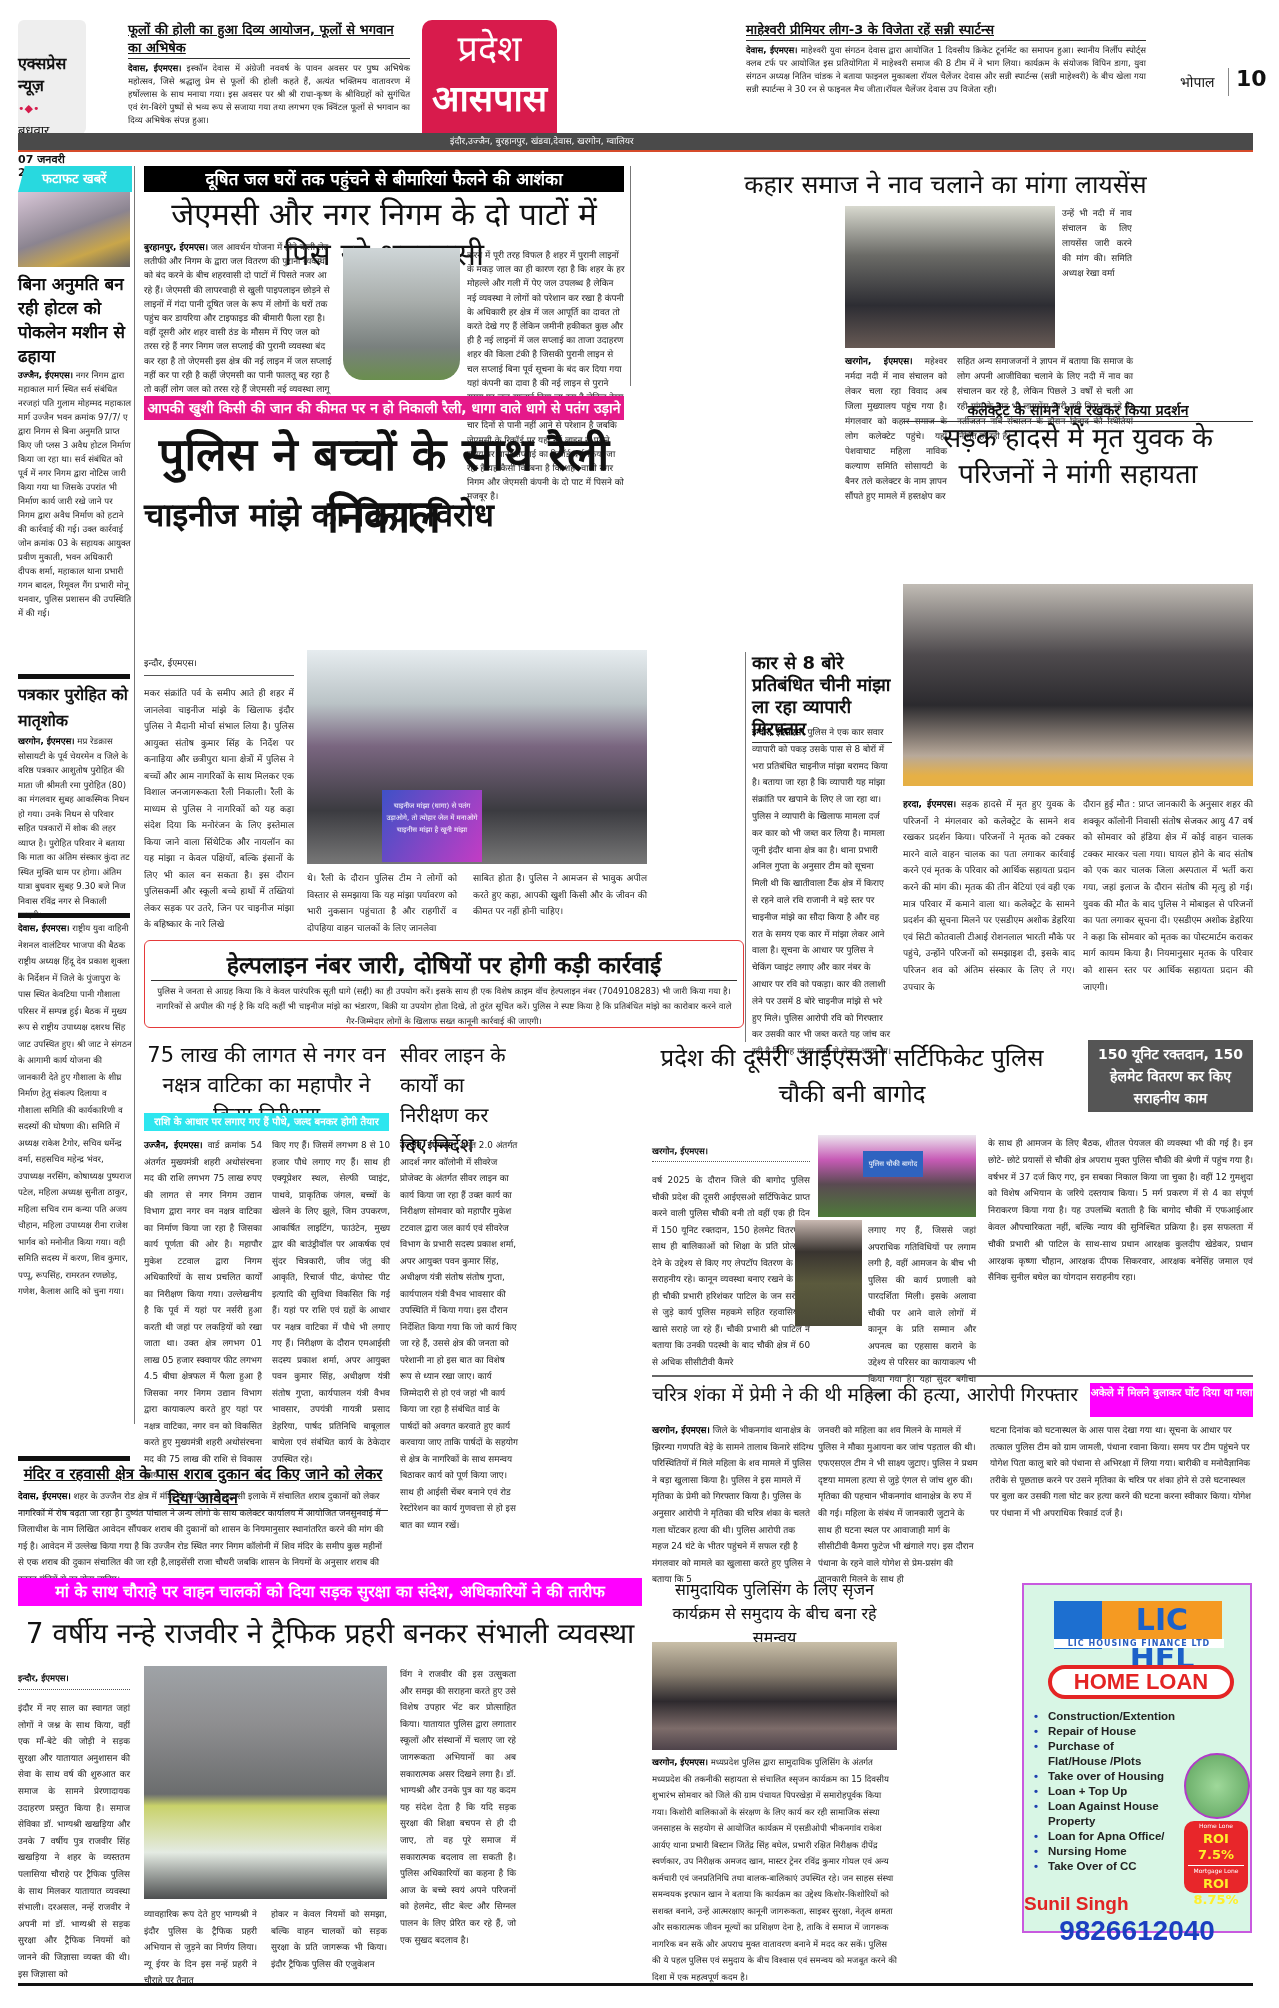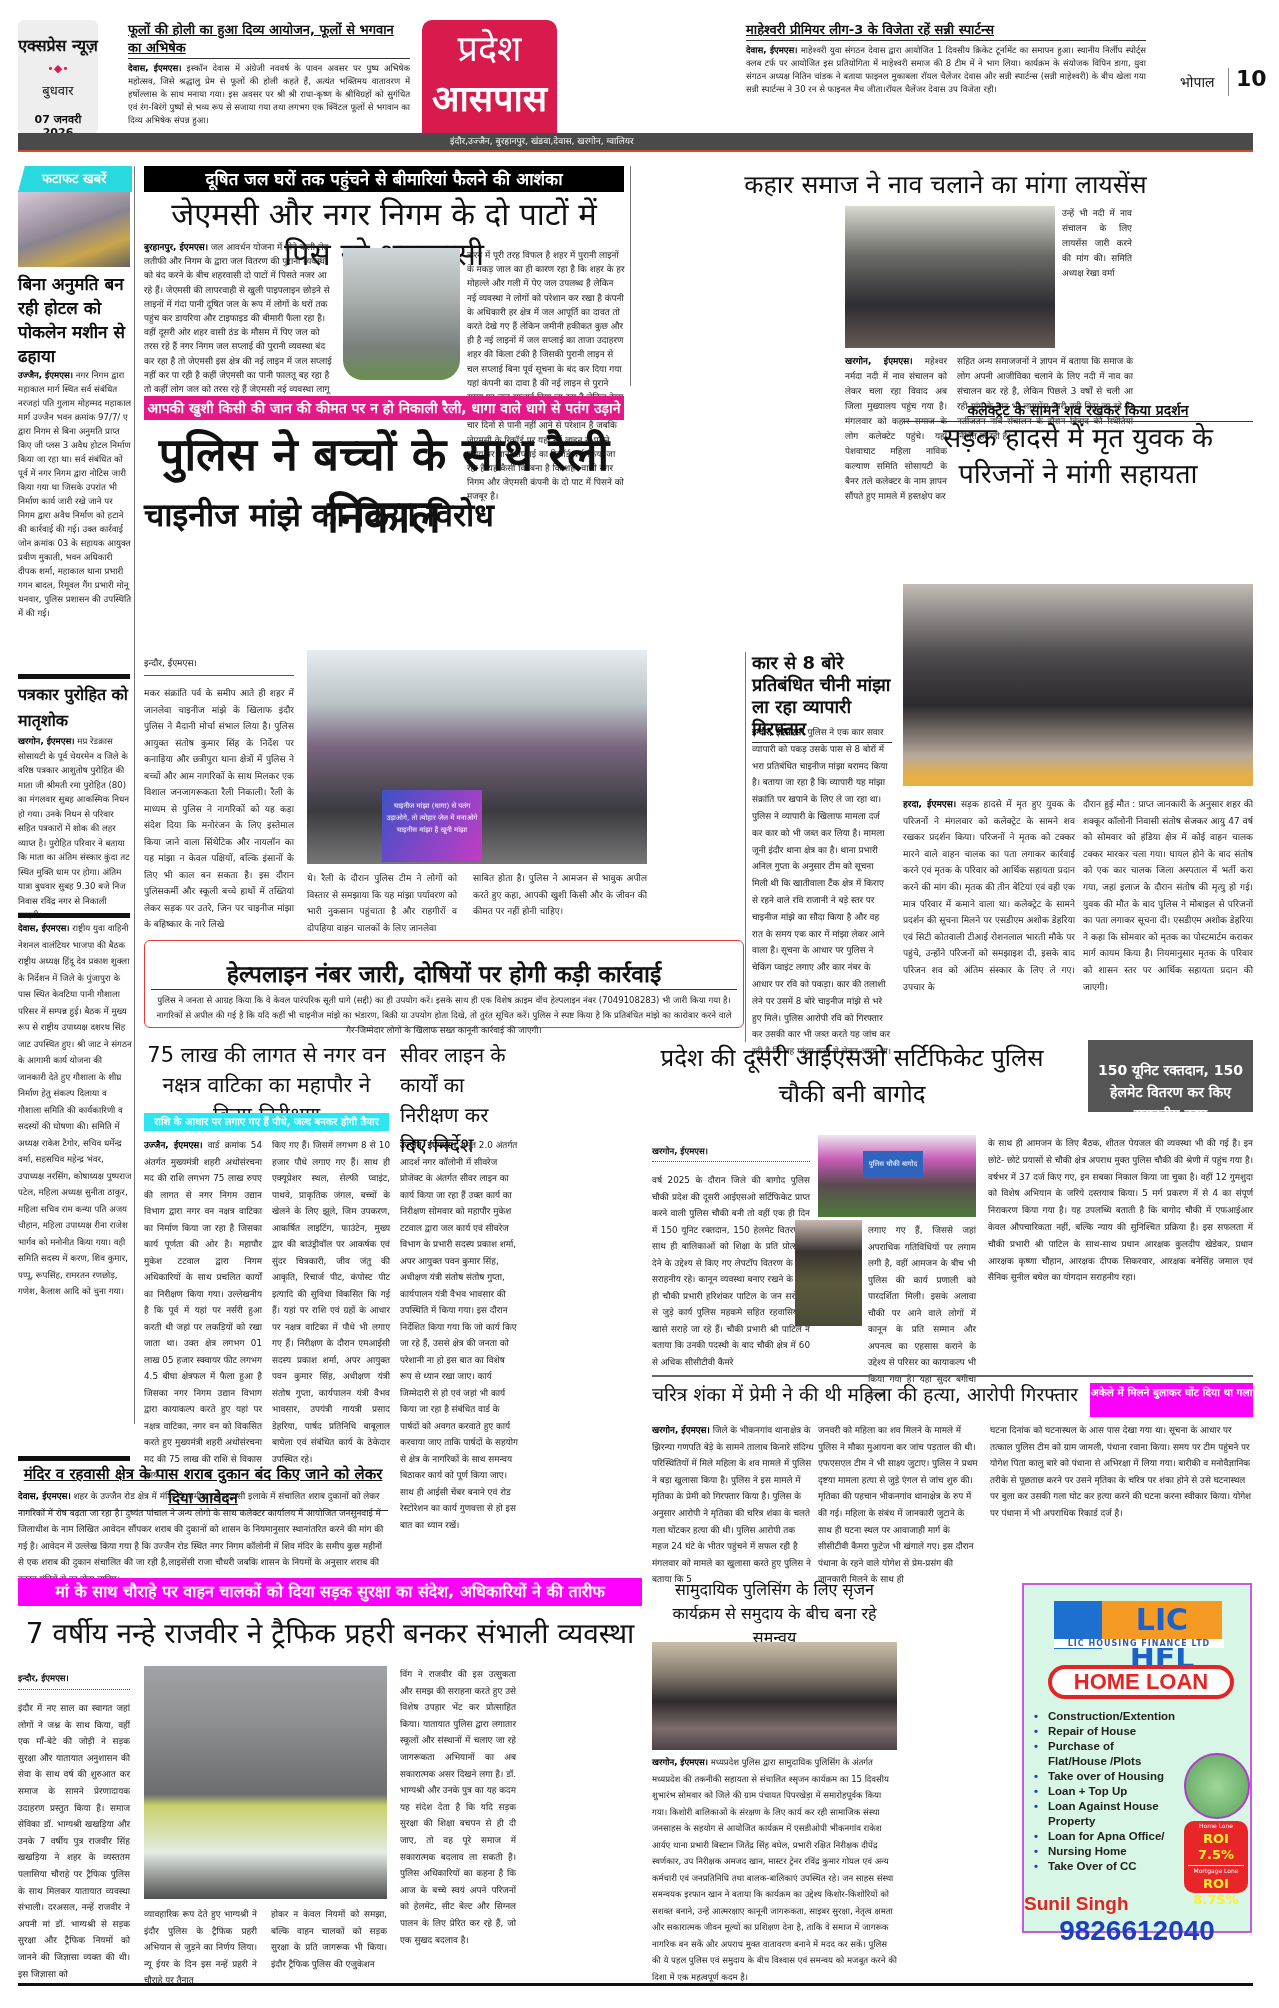--- a/index.html
+++ b/index.html
@@ -5,21 +5,21 @@
 *{box-sizing:border-box;margin:0;padding:0}
 body{width:1279px;height:2008px;background:#fff;font-family:"DejaVu Sans","Liberation Sans",sans-serif;color:#111;position:relative;overflow:hidden}
 .abs{position:absolute}
 p.txt{font-size:9.5px;line-height:15px;text-align:justify;color:#222}
 p.txt b{font-weight:bold;color:#000}
 .hd{font-weight:bold;color:#111;font-family:"DejaVu Sans",sans-serif}
 .photo{position:absolute;background:linear-gradient(135deg,#9aa3a8,#6e7880 50%,#b7aea3);overflow:hidden}
 .vline{position:absolute;width:2px;background:#555}
 .hline{position:absolute;height:1px;background:#333}
 
-#brand-box{left:18px;top:20px;width:80px;height:114px;background:#eee;border-radius:6px;text-align:center;padding-top:14px}
+#brand-box{left:18px;top:20px;width:68px;height:114px;background:#eee;border-radius:6px;text-align:left;padding-top:32px}
 #brand-name{font-size:16px;font-weight:bold}
 #brand-dots{color:#d51c4c;font-size:11px;margin:6px 0}
 #brand-day{font-size:13px}
 #brand-date{font-size:11px;font-weight:bold;margin-top:12px}
 #section-box{left:422px;top:20px;width:135px;height:113px;background:#d81b4c;border-radius:10px 10px 0 0;color:#fff;text-align:center}
 #section-l1{font-size:36px;font-weight:normal;line-height:50px;margin-top:4px}
 #section-l2{font-size:36px;font-weight:bold;line-height:50px}
 #city-bar{left:18px;top:133px;width:1235px;height:17px;background:#4a4a4a;color:#fff;font-size:9px;line-height:17px;padding-left:432px}
 #red-rule{left:18px;top:150px;width:1235px;height:2px;background:#d64b2a}
 #page-place{left:1180px;top:72px;font-size:14px}
@@ -121,21 +121,21 @@
 <div class="abs hd" style="left:144px;top:484px;width:480px;font-size:32px;line-height:62px;text-align:left">चाइनीज मांझे का किया विरोध</div>
 <div class="abs" style="left:144px;top:656px;width:150px;font-size:9px;border-bottom:1px solid #555;padding-bottom:6px">इन्दौर, ईएमएस।</div>
 <p class="abs txt" style="left:144px;top:685px;width:150px;font-size:9px;line-height:16.5px"><span>मकर संक्रांति पर्व के समीप आते ही शहर में जानलेवा चाइनीज मांझे के खिलाफ इंदौर पुलिस ने मैदानी मोर्चा संभाल लिया है। पुलिस आयुक्त संतोष कुमार सिंह के निर्देश पर कनाड़िया और छत्रीपुरा थाना क्षेत्रों में पुलिस ने बच्चों और आम नागरिकों के साथ मिलकर एक विशाल जनजागरूकता रैली निकाली। रैली के माध्यम से पुलिस ने नागरिकों को यह कड़ा संदेश दिया कि मनोरंजन के लिए इस्तेमाल किया जाने वाला सिंथेटिक और नायलॉन का यह मांझा न केवल पक्षियों, बल्कि इंसानों के लिए भी काल बन सकता है। इस दौरान पुलिसकर्मी और स्कूली बच्चे हाथों में तख्तियां लेकर सड़क पर उतरे, जिन पर चाइनीज मांझा के बहिष्कार के नारे लिखे</span></p>
 <div class="photo" style="left:307px;top:650px;width:340px;height:214px;background:linear-gradient(180deg,#e6ecef 0%,#bac3c6 25%,#7a6680 45%,#3b3b40 75%,#777 100%)">
   <div class="abs" style="left:75px;top:140px;width:100px;height:72px;background:linear-gradient(120deg,#3f51c7 0%,#c33cc4 100%);color:#fff;font-size:7px;text-align:center;padding-top:10px;line-height:12px">चाइनीज मांझा (धागा) से पतंग उड़ाओगे, तो त्योहार जेल में मनाओगे चाइनीस मांझा है खूनी मांझा</div>
 </div>
 <p class="abs txt" style="left:307px;top:870px;width:150px;font-size:9px;line-height:16.5px"><span>थे। रैली के दौरान पुलिस टीम ने लोगों को विस्तार से समझाया कि यह मांझा पर्यावरण को भारी नुकसान पहुंचाता है और राहगीरों व दोपहिया वाहन चालकों के लिए जानलेवा</span></p>
 <p class="abs txt" style="left:473px;top:870px;width:174px;font-size:9px;line-height:16.5px"><span>साबित होता है। पुलिस ने आमजन से भावुक अपील करते हुए कहा, आपकी खुशी किसी और के जीवन की कीमत पर नहीं होनी चाहिए।</span></p>
 
 <div class="abs helpbox" style="left:144px;top:940px;width:600px;height:88px">
-  <div class="hd" style="margin:18px 6px 0;font-size:23px;line-height:30px;text-align:center;border-bottom:1px solid #333">हेल्पलाइन नंबर जारी, दोषियों पर होगी कड़ी कार्रवाई</div>
+  <div class="hd" style="margin:9px 6px 0;font-size:23px;line-height:30px;text-align:center;border-bottom:1px solid #333">हेल्पलाइन नंबर जारी, दोषियों पर होगी कड़ी कार्रवाई</div>
   <p class="txt" style="font-size:8.5px;line-height:15px;text-align:center;padding:3px 6px">पुलिस ने जनता से आग्रह किया कि वे केवल पारंपरिक सूती धागे (सद्दी) का ही उपयोग करें। इसके साथ ही एक विशेष क्राइम वॉच हेल्पलाइन नंबर (7049108283) भी जारी किया गया है। नागरिकों से अपील की गई है कि यदि कहीं भी चाइनीज मांझे का भंडारण, बिक्री या उपयोग होता दिखे, तो तुरंत सूचित करें। पुलिस ने स्पष्ट किया है कि प्रतिबंधित मांझे का कारोबार करने वाले गैर-जिम्मेदार लोगों के खिलाफ सख्त कानूनी कार्रवाई की जाएगी।</p>
 </div>
 
 <div class="vline" style="left:745px;top:652px;height:390px;width:1px;background:#777"></div>
 <div class="abs hd" style="left:752px;top:652px;width:140px;font-size:18px;line-height:22px;border-bottom:1px solid #333;padding-bottom:2px">कार से 8 बोरे प्रतिबंधित चीनी मांझा ला रहा व्यापारी गिरफ्तार</div>
 <p class="abs txt" style="left:752px;top:724px;width:140px;font-size:8.8px;line-height:16.8px;text-align:left"><b>इन्दौर, ईएमएस।</b> <span>पुलिस ने एक कार सवार व्यापारी को पकड़ उसके पास से 8 बोरों में भरा प्रतिबंधित चाइनीज मांझा बरामद किया है। बताया जा रहा है कि व्यापारी यह मांझा संक्रांति पर खपाने के लिए ले जा रहा था। पुलिस ने व्यापारी के खिलाफ मामला दर्ज कर कार को भी जब्त कर लिया है। मामला जूनी इंदौर थाना क्षेत्र का है। थाना प्रभारी अनिल गुप्ता के अनुसार टीम को सूचना मिली थी कि खातीवाला टैंक क्षेत्र में किराए से रहने वाले रवि राजानी ने बड़े स्तर पर चाइनीज मांझे का सौदा किया है और वह रात के समय एक कार में मांझा लेकर आने वाला है। सूचना के आधार पर पुलिस ने चेकिंग प्वाइंट लगाए और कार नंबर के आधार पर रवि को पकड़ा। कार की तलाशी लेने पर उसमें 8 बोरे चाइनीज मांझे से भरे हुए मिले। पुलिस आरोपी रवि को गिरफ्तार कर उसकी कार भी जब्त करते यह जांच कर रही है कि वह मांझा कहां से लेकर आया था।</span></p>
 
 <div class="abs hd" style="left:903px;top:400px;width:350px;font-size:14px;text-align:center;text-decoration:underline;border-bottom:1px solid #333;padding-bottom:2px">कलेक्ट्रेट के सामने शव रखकर किया प्रदर्शन</div>
 <div class="abs hd" style="left:903px;top:420px;width:350px;font-size:27px;line-height:36px;text-align:center;font-weight:normal">सड़क हादसे में मृत युवक के परिजनों ने मांगी सहायता</div>
 <div class="photo" style="left:903px;top:584px;width:350px;height:202px;background:linear-gradient(180deg,#c1bcb5 0%,#4e4a4d 35%,#2b2a2e 60%,#b8a99a 85%,#e6b045 95%)"></div>
@@ -144,21 +144,21 @@
 
 <div class="abs hd" style="left:144px;top:1040px;width:245px;font-size:21px;line-height:30px;text-align:center;font-weight:normal">75 लाख की लागत से नगर वन नक्षत्र वाटिका का महापौर ने किया निरीक्षण</div>
 <div class="abs cyan-banner" style="left:144px;top:1113px;width:245px;height:18px;font-size:10px;line-height:18px">राशि के आधार पर लगाए गए हैं पौधे, जल्द बनकर होगी तैयार</div>
 <p class="abs txt" style="left:144px;top:1137px;width:118px;font-size:8.8px;line-height:16.5px"><b>उज्जैन, ईएमएस।</b> <span>वार्ड क्रमांक 54 अंतर्गत मुख्यमंत्री शहरी अधोसंरचना मद की राशि लगभग 75 लाख रुपए की लागत से नगर निगम उद्यान विभाग द्वारा नगर वन नक्षत्र वाटिका का निर्माण किया जा रहा है जिसका कार्य पूर्णता की ओर है। महापौर मुकेश टटवाल द्वारा निगम अधिकारियों के साथ प्रचलित कार्यों का निरीक्षण किया गया। उल्लेखनीय है कि पूर्व में यहां पर नर्सरी हुआ करती थी जहां पर लकड़ियों को रखा जाता था। उक्त क्षेत्र लगभग 01 लाख 05 हजार स्क्वायर फीट लगभग 4.5 बीघा क्षेत्रफल में फैला हुआ है जिसका नगर निगम उद्यान विभाग द्वारा कायाकल्प करते हुए यहां पर नक्षत्र वाटिका, नगर वन को विकसित करते हुए मुख्यमंत्री शहरी अधोसंरचना मद की 75 लाख की राशि से विकास कार्य</span></p>
 <p class="abs txt" style="left:272px;top:1137px;width:118px;font-size:8.8px;line-height:16.5px"><span>किए गए हैं। जिसमें लगभग 8 से 10 हजार पौधे लगाए गए हैं। साथ ही एक्यूप्रेशर स्थल, सेल्फी प्वाइंट, पाथवे, प्राकृतिक जंगल, बच्चों के खेलने के लिए झूले, जिम उपकरण, आकर्षित लाइटिंग, फाउंटेन, मुख्य द्वार की बाउंड्रीवॉल पर आकर्षक एवं सुंदर चित्रकारी, जीव जंतु की आकृति, रिचार्ज पीट, कंपोस्ट पीट इत्यादि की सुविधा विकसित कि गई हैं। यहां पर राशि एवं ग्रहों के आधार पर नक्षत्र वाटिका में पौधे भी लगाए गए हैं। निरीक्षण के दौरान एमआईसी सदस्य प्रकाश शर्मा, अपर आयुक्त पवन कुमार सिंह, अधीक्षण यंत्री संतोष गुप्ता, कार्यपालन यंत्री वैभव भावसार, उपयंत्री गायत्री प्रसाद डेहरिया, पार्षद प्रतिनिधि बाबूलाल बाघेला एवं संबंधित कार्य के ठेकेदार उपस्थित रहे।</span></p>
 
 <div class="abs hd" style="left:400px;top:1040px;width:118px;font-size:20px;line-height:30px;font-weight:normal">सीवर लाइन के कार्यों का निरीक्षण कर दिए निर्देश</div>
 <p class="abs txt" style="left:400px;top:1137px;width:118px;font-size:8.8px;line-height:16.5px;text-align:left"><b>उज्जैन, ईएमएस।</b> <span>अमृत 2.0 अंतर्गत आदर्श नगर कॉलोनी में सीवरेज प्रोजेक्ट के अंतर्गत सीवर लाइन का कार्य किया जा रहा हैं उक्त कार्य का निरीक्षण सोमवार को महापौर मुकेश टटवाल द्वारा जल कार्य एवं सीवरेज विभाग के प्रभारी सदस्य प्रकाश शर्मा, अपर आयुक्त पवन कुमार सिंह, अधीक्षण यंत्री संतोष संतोष गुप्ता, कार्यपालन यंत्री वैभव भावसार की उपस्थिति में किया गया। इस दौरान निर्देशित किया गया कि जो कार्य किए जा रहे हैं, उससे क्षेत्र की जनता को परेशानी ना हो इस बात का विशेष रूप से ध्यान रखा जाए। कार्य जिम्मेदारी से हो एवं जहां भी कार्य किया जा रहा है संबंधित वार्ड के पार्षदों को अवगत करवाते हुए कार्य करवाया जाए ताकि पार्षदों के सहयोग से क्षेत्र के नागरिकों के साथ समन्वय बिठाकर कार्य को पूर्ण किया जाए। साथ ही आईसी चेंबर बनाने एवं रोड रेस्टोरेशन का कार्य गुणवत्ता से हो इस बात का ध्यान रखें।</span></p>
 
 <div class="abs hd" style="left:652px;top:1040px;width:400px;font-size:24px;line-height:36px;text-align:center;font-weight:normal">प्रदेश की दूसरी आईएसओ सर्टिफिकेट पुलिस चौकी बनी बागोद</div>
-<div class="abs grey-box" style="left:1088px;top:1040px;width:165px;height:72px;font-size:14px;line-height:22px;padding:19px 4px">150 यूनिट रक्तदान, 150 हेलमेट वितरण कर किए सराहनीय काम</div>
+<div class="abs grey-box" style="left:1088px;top:1040px;width:165px;height:72px;font-size:14px;line-height:22px;padding:3px 4px">150 यूनिट रक्तदान, 150 हेलमेट वितरण कर किए सराहनीय काम</div>
 <div class="abs" style="left:652px;top:1145px;width:158px;font-size:8.5px;font-weight:bold;border-bottom:1px dotted #555;padding-bottom:5px">खरगोन, ईएमएस।</div>
 <p class="abs txt" style="left:652px;top:1172px;width:158px;font-size:8.8px;line-height:16.5px"><span>वर्ष 2025 के दौरान जिले की बागोद पुलिस चौकी प्रदेश की दूसरी आईएसओ सर्टिफिकेट प्राप्त करने वाली पुलिस चौकी बनी तो वहीं एक ही दिन में 150 यूनिट रक्तदान, 150 हेलमेट वितरण के साथ ही बालिकाओं को शिक्षा के प्रति प्रोत्साहन देने के उद्देश्य से किए गए लेपटॉप वितरण के कार्य सराहनीय रहे। कानून व्यवस्था बनाए रखने के साथ ही चौकी प्रभारी हरिशंकर पाटिल के जन सरोकार से जुड़े कार्य पुलिस महकमे सहित रहवासियों में खासे सराहे जा रहे हैं। चौकी प्रभारी श्री पाटिल ने बताया कि उनकी पदस्थी के बाद चौकी क्षेत्र में 60 से अधिक सीसीटीवी कैमरे</span></p>
 <div class="photo" style="left:818px;top:1135px;width:158px;height:82px;background:linear-gradient(180deg,#ece6ee 0%,#c75bb6 30%,#5a4a52 60%,#4e7a3a 100%)">
   <div class="abs" style="left:45px;top:16px;width:60px;height:26px;background:#2f63c0;color:#fff;font-size:7px;text-align:center;line-height:26px">पुलिस चौकी बागोद</div>
 </div>
 <div class="photo" style="left:795px;top:1220px;width:67px;height:106px;background:linear-gradient(180deg,#c9b9b2 0%,#393430 30%,#5b5a3d 60%,#4b4a38 100%)"></div>
 <p class="abs txt" style="left:868px;top:1222px;width:108px;font-size:8.8px;line-height:16.5px"><span>लगाए गए हैं, जिससे जहां अपराधिक गतिविधियों पर लगाम लगी है, वहीं आमजन के बीच भी पुलिस की कार्य प्रणाली को पारदर्शिता मिली। इसके अलावा चौकी पर आने वाले लोगों में कानून के प्रति सम्मान और अपनत्व का एहसास कराने के उद्देश्य से परिसर का कायाकल्प भी किया गया है। यहां सुंदर बगीचा बनाने</span></p>
 <p class="abs txt" style="left:988px;top:1135px;width:265px;font-size:8.8px;line-height:16.8px"><span>के साथ ही आमजन के लिए बैठक, शीतल पेयजल की व्यवस्था भी की गई है। इन छोटे- छोटे प्रयासों से चौकी क्षेत्र अपराध मुक्त पुलिस चौकी की श्रेणी में पहुंच गया है। वर्षभर में 37 दर्ज किए गए, इन सबका निकाल किया जा चुका है। वहीं 12 गुमशुदा को विशेष अभियान के जरिये दस्तयाब किया। 5 मर्ग प्रकरण में से 4 का संपूर्ण निराकरण किया गया है। यह उपलब्धि बताती है कि बागोद चौकी में एफआईआर केवल औपचारिकता नहीं, बल्कि न्याय की सुनिश्चित प्रक्रिया है। इस सफलता में चौकी प्रभारी श्री पाटिल के साथ-साथ प्रधान आरक्षक कुलदीप खेडेकर, प्रधान आरक्षक कृष्णा चौहान, आरक्षक दीपक सिकरवार, आरक्षक बनेसिंह जमाल एवं सैनिक सुनील बघेल का योगदान सराहनीय रहा।</span></p>
 <div class="hline" style="left:652px;top:1375px;width:601px;height:2px;background:#666"></div>
 

